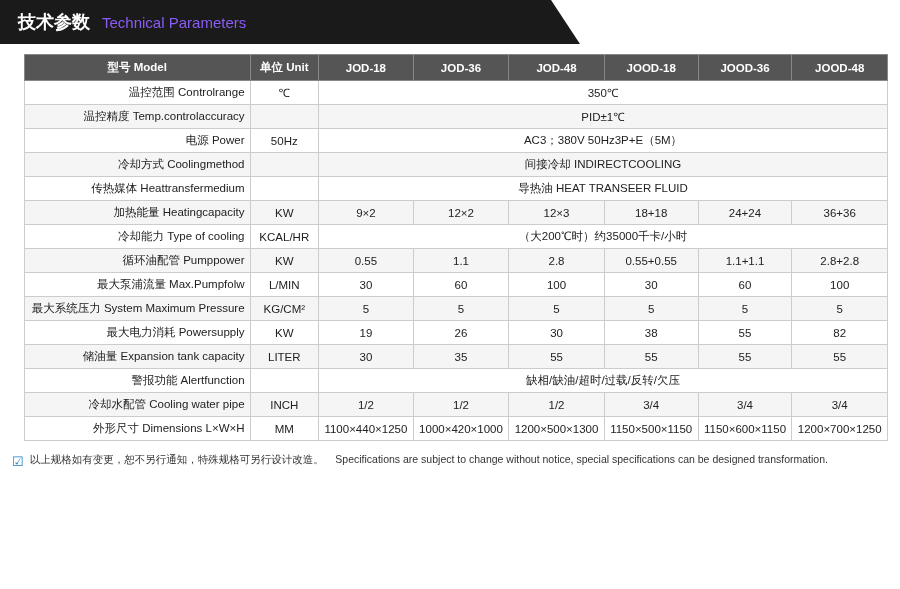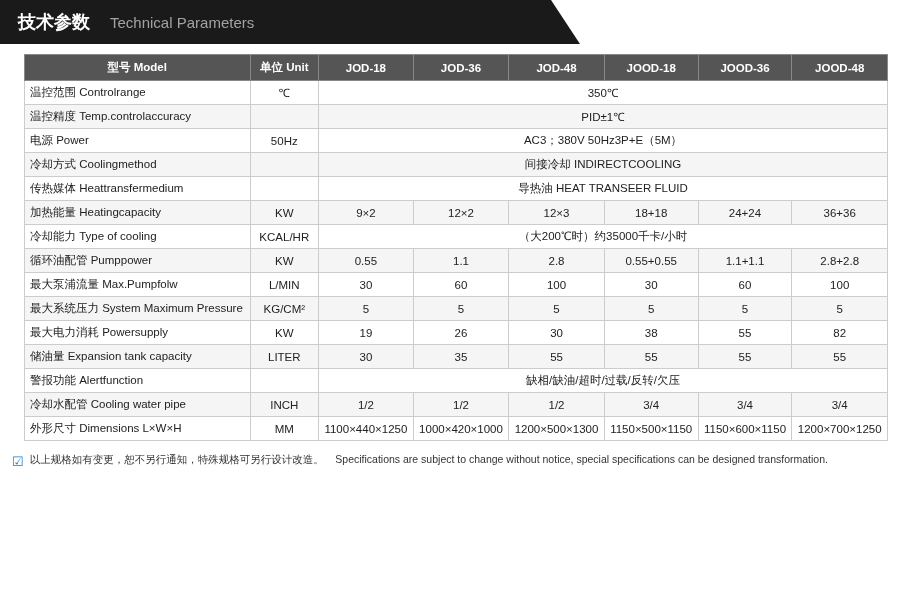--- a/index.html
+++ b/index.html
@@ -18,24 +18,24 @@
       display: flex;
       align-items: center;
       width: 580px;
       clip-path: polygon(0 0, 95% 0, 100% 100%, 0 100%);
       margin-bottom: 10px;
     }
     .header-zh {
       color: #fff;
       font-size: 18px;
       font-weight: bold;
-      margin-right: 20px;
+      margin-right: 12px;
     }
     .header-en {
-      color: #a3a3a3;
+      color: #8b5cf6;
       font-size: 15px;
       font-weight: normal;
     }
 
     .table-wrap {
       padding: 0 12px 6px 24px;
     }
 
     table {
       width: 100%;
@@ -64,21 +64,21 @@
     }
 
     table tbody td {
       border: 1px solid #ccc;
       padding: 4px 5px;
       text-align: center;
       white-space: nowrap;
     }
 
     table tbody td.param-name {
-      text-align: left;
+      text-align: right;
       white-space: nowrap;
       margin-left: 40px;
     }
 
     .footer {
       padding: 6px 12px 4px 12px;
       font-size: 10.5px;
       color: #333;
       display: flex;
       align-items: flex-start;

